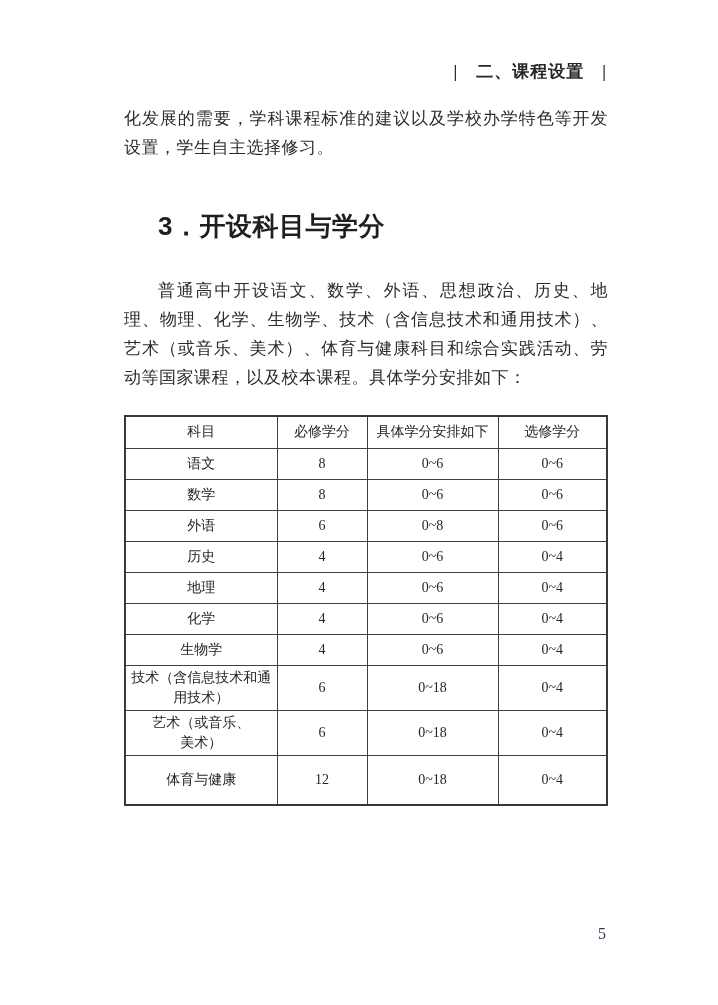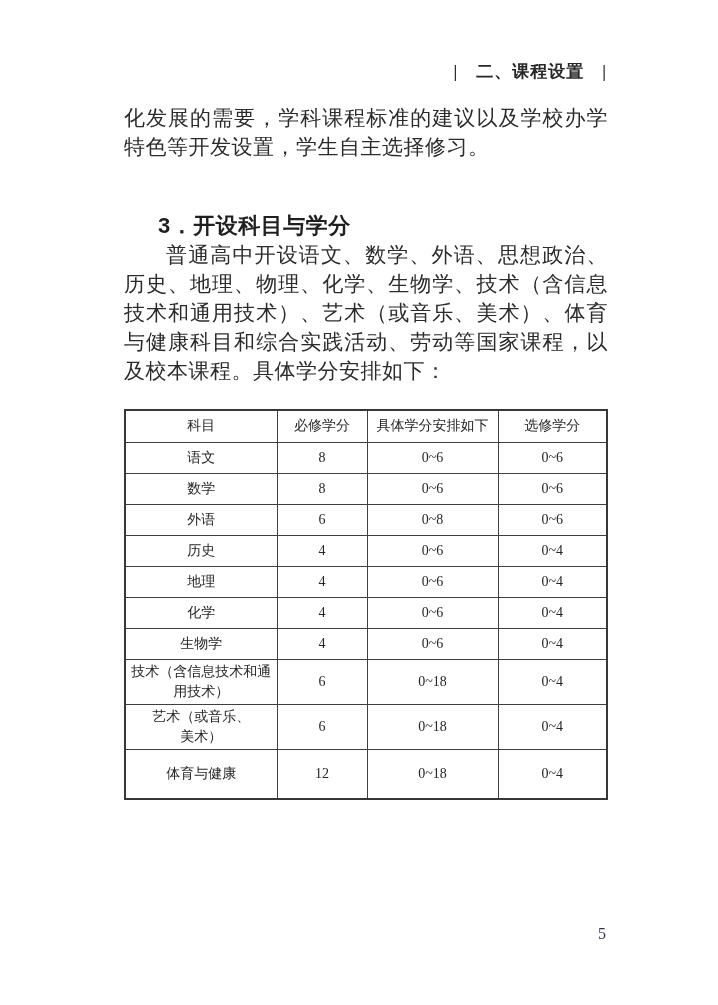--- a/index.html
+++ b/index.html
@@ -27,32 +27,33 @@
     white-space: nowrap;
   }
   .body-text {
     position: absolute;
     left: 124px;
     top: 104px;
     width: 484px;
   }
   .para {
     margin: 0;
-    font-size: 21px;
+    font-size: 17px;
     line-height: 29px;
     text-align: justify;
     letter-spacing: 0.5px;
     color: #2b2b2b;
   }
   .para-indent {
     text-indent: 2em;
+    margin-top: 35px;
   }
   .section-heading {
     margin: 49px 0 0 34px;
-    font-size: 22px;
+    font-size: 26px;
     line-height: 30px;
     font-weight: bold;
     color: #1f1f1f;
     font-family: "Liberation Sans", "DejaVu Sans", sans-serif;
     letter-spacing: 0.5px;
   }
   table.credits {
     margin-top: 23px;
     width: 482px;
     border-collapse: collapse;

